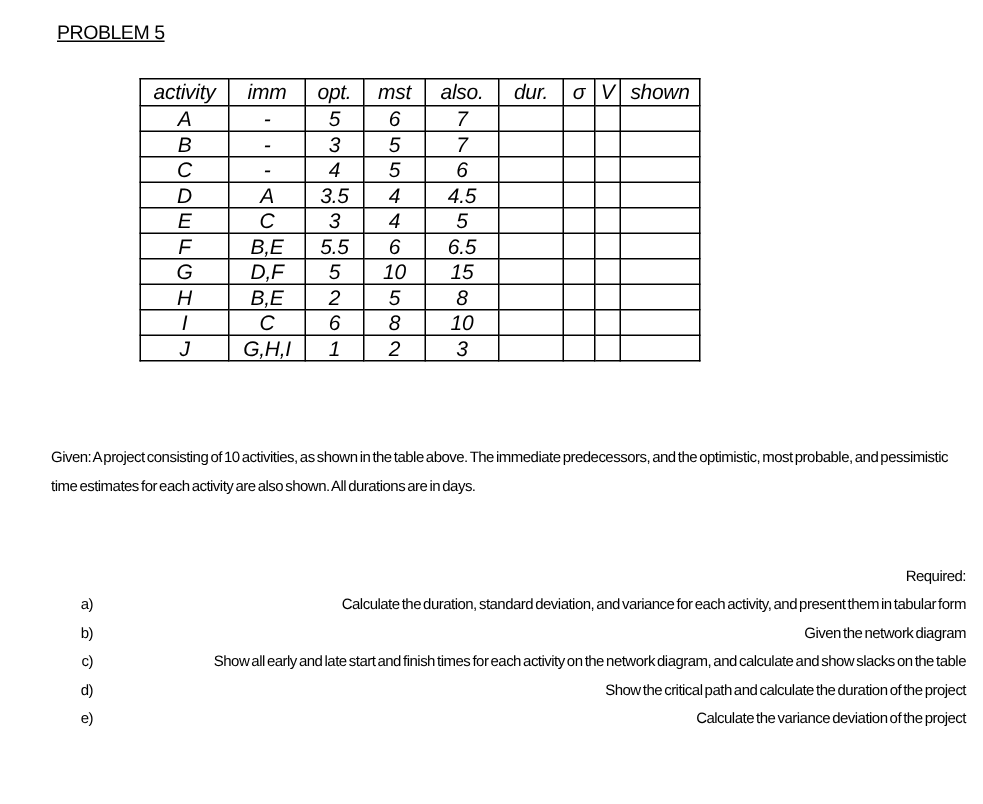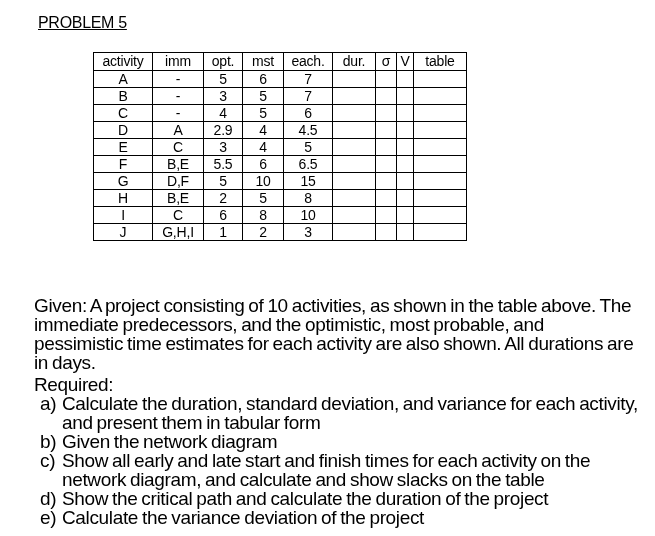--- a/index.html
+++ b/index.html
@@ -12,31 +12,32 @@
       height: 536px;
       position: relative;
       overflow: hidden;
       font-family: "Liberation Sans", sans-serif;
       color: #000000;
     }
     .title {
       position: absolute;
       left: 38px;
       top: 14px;
-      font-size: 16px;
+      font-size: 13px;
       text-decoration: underline;
       letter-spacing: -0.3px;
     }
     table.pert {
       position: absolute;
       left: 93px;
       top: 52px;
       border-collapse: collapse;
       font-size: 14px;
       line-height: 15px;
+      font-style: italic;
     }
     table.pert td {
       border: 1px solid #000;
       padding: 0 3px;
       height: 16px;
       text-align: center;
       white-space: nowrap;
       letter-spacing: -0.2px;
     }
     table.pert tr.hdr1 td, table.pert tr.hdr2 td { height: 17px; }
@@ -45,27 +46,27 @@
     .c-opt { width: 32px; }
     .c-mst { width: 34px; }
     .c-pes { width: 42px; }
     .c-dur { width: 36px; }
     .c-sig { width: 14px; }
     .c-var { width: 10px; }
     .c-slk { width: 46px; }
     .para {
       position: absolute;
       left: 34px;
-      font-size: 19px;
+      font-size: 10px;
       line-height: 19px;
       letter-spacing: -0.35px;
       word-spacing: -1px;
     }
     .given { top: 296px; width: 600px; }
-    .required { top: 375px; width: 610px; }
+    .required { top: 375px; width: 610px; text-align: right; }
     .req-list {
       margin: 0;
       padding: 0;
       list-style: none;
     }
     .req-item {
       display: flex;
     }
     .req-letter {
       width: 28px;
@@ -80,25 +81,25 @@
 
 <div class="title">PROBLEM 5</div>
 
 <table class="pert">
   <tbody id="tbody">
     <tr class="hdr1">
       <td class="c-act">activity</td>
       <td class="c-imm">imm</td>
       <td class="c-opt">opt.</td>
       <td class="c-mst">mst</td>
-      <td class="c-pes">each.</td>
+      <td class="c-pes">also.</td>
       <td class="c-dur">dur.</td>
       <td class="c-sig">σ</td>
       <td class="c-var">V</td>
-      <td class="c-slk">table</td>
+      <td class="c-slk">shown</td>
     </tr>
   <tr>
         <td>A</td>
         <td>-</td>
         <td>5</td>
         <td>6</td>
         <td>7</td>
         <td></td>
         <td></td>
         <td></td>
@@ -122,21 +123,21 @@
         <td>5</td>
         <td>6</td>
         <td></td>
         <td></td>
         <td></td>
         <td></td>
       </tr>
       <tr>
         <td>D</td>
         <td>A</td>
-        <td>2.9</td>
+        <td>3.5</td>
         <td>4</td>
         <td>4.5</td>
         <td></td>
         <td></td>
         <td></td>
         <td></td>
       </tr>
       <tr>
         <td>E</td>
         <td>C</td>

